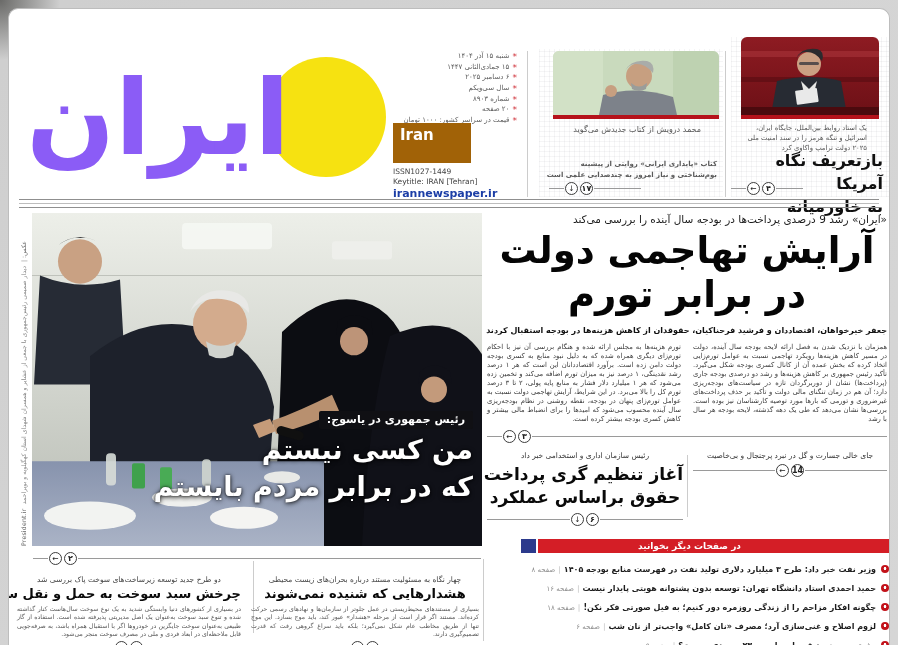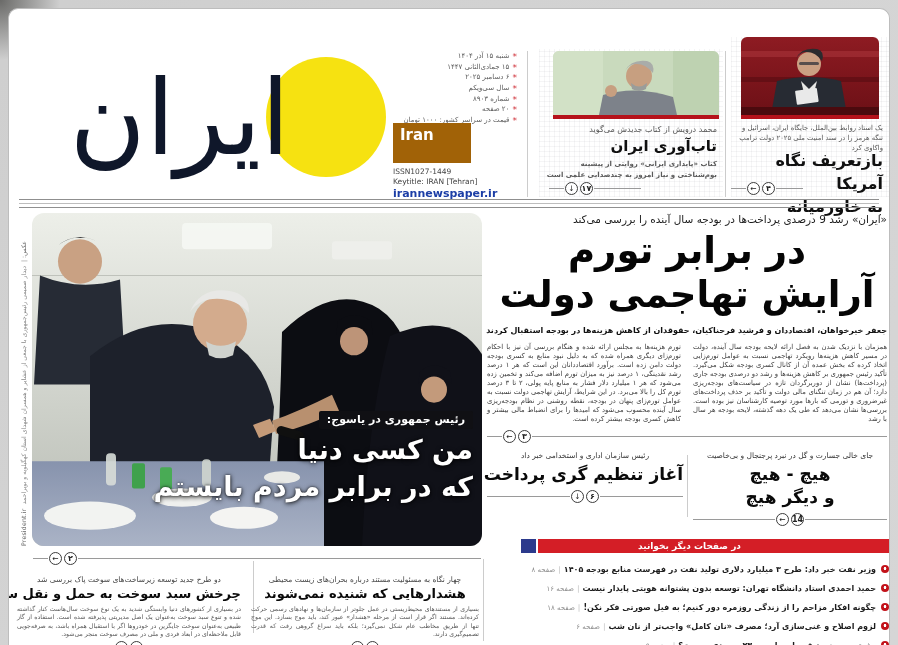--- a/index.html
+++ b/index.html
@@ -10,41 +10,41 @@
   }
   .sheet{
     position:absolute;left:8px;top:8px;right:8px;bottom:0;
     background:#ffffff;border:1px solid #bdbdbd;border-bottom:none;
     border-radius:10px 10px 0 0;overflow:hidden;
   }
   .rtl{direction:rtl;}
   
   .logo{position:absolute;left:27px;top:40px;width:352px;height:142px;}
   .logo-circle{position:absolute;right:2px;top:8px;width:120px;height:120px;border-radius:50%;background:#f6e211;}
-  .logo-text{position:absolute;right:98px;top:-4px;font-size:104px;line-height:146px;font-weight:normal;color:#0f172a;white-space:nowrap;}
+  .logo-text{position:absolute;right:98px;top:-4px;font-size:104px;line-height:146px;font-weight:bold;color:#8b5cf6;white-space:nowrap;}
   .dateline{position:absolute;left:384px;top:42px;width:124px;text-align:right;font-size:7px;color:#5c5c5c;line-height:1.52;}
   .dl-row{white-space:nowrap;}
   .dl-b{color:#c8101a;font-size:5.5px;margin-left:3px;vertical-align:1px;}
   .brand-box{position:absolute;left:384px;top:114px;width:78px;height:40px;background:#a16207;color:#fff;padding:5px 7px;box-sizing:border-box;direction:ltr;}
   .brand-box .b1{font-size:15px;font-weight:bold;line-height:15px;}
   .brand-box .b2{font-size:13.5px;line-height:15px;letter-spacing:-0.3px;margin-top:20px;}
   .issn{position:absolute;left:384px;top:158px;font-size:7.5px;color:#444;line-height:1.35;direction:ltr;}
   .website{position:absolute;left:384px;top:178px;font-size:11px;font-weight:bold;color:#1c3ea6;direction:ltr;cursor:pointer;}
   .vline{position:absolute;width:1px;background:#cccccc;}
   
   .card{position:absolute;box-sizing:border-box;
     background-image:
       repeating-linear-gradient(0deg,rgba(60,60,80,.05) 0 1px,transparent 1px 5px),
       repeating-linear-gradient(90deg,rgba(60,60,80,.05) 0 1px,transparent 1px 5px);
   }
   .card-science{left:530px;top:40px;width:184px;height:148px;}
   .card-world{left:722px;top:28px;width:158px;height:160px;}
   .card .photo{position:absolute;border-radius:6px 6px 0 0;overflow:hidden;}
   .card .redbar{position:absolute;height:4px;background:#b5121b;}
-  .card-kicker{position:absolute;right:6px;left:4px;text-align:right;color:#555;}
+  .card-kicker{position:absolute;right:22px;left:4px;text-align:right;color:#555;}
   .card-title{position:absolute;right:6px;left:4px;text-align:right;font-weight:bold;color:#101010;white-space:nowrap;}
   .cs-photo{left:14px;top:2px;width:166px;height:64px;}
   .cs-redbar{left:14px;top:66px;width:166px;}
   .cs-kicker{top:76px;font-size:8px;}
   .cs-title{top:88px;font-size:15px;}
   .cs-sub{position:absolute;right:6px;left:4px;top:110px;text-align:right;font-size:7px;line-height:1.5;color:#5a5a5a;font-weight:bold;}
   .cw-photo{left:10px;top:0;width:138px;height:78px;}
   .cw-redbar{left:10px;top:78px;width:138px;}
   .cw-kicker{top:86px;font-size:6.8px;line-height:1.5;}
   .cw-title{top:112px;font-size:16px;line-height:1.45;white-space:normal;}
@@ -63,21 +63,21 @@
   
   .rules{position:absolute;left:10px;right:10px;top:190px;height:10px;
     background-image:linear-gradient(#8f8f8f,#8f8f8f),linear-gradient(#bdbdbd,#bdbdbd),linear-gradient(#8f8f8f,#8f8f8f);
     background-size:100% 1px;background-repeat:no-repeat;background-position:0 0,0 4px,0 8px;}
   
   .photo-story{position:absolute;left:8px;top:204px;width:468px;height:350px;}
   .vcap{position:absolute;left:0;top:0;width:13px;height:333px;
     writing-mode:vertical-rl;transform:rotate(180deg);
     font-size:6.2px;color:#8a8a8a;letter-spacing:.2px;line-height:13px;white-space:nowrap;overflow:hidden;}
   .vcap .cr{color:#666;}
-  .main-photo{position:absolute;left:15px;top:0;width:450px;height:333px;border-radius:12px;overflow:hidden;}
+  .main-photo{position:absolute;left:15px;top:0;width:450px;height:333px;border-radius:0;overflow:hidden;}
   .main-photo svg{display:block;width:100%;height:100%;}
   .ps-chip{position:absolute;right:9px;top:198px;background:#101014;color:#fff;font-size:11px;font-weight:bold;
     padding:2px 8px 3px;border-radius:2px;direction:rtl;}
   .ps-headline{position:absolute;right:9px;top:218px;text-align:right;direction:rtl;color:#fff;font-weight:bold;
     font-size:27px;line-height:37px;text-shadow:0 1px 5px rgba(0,0,0,.9),0 0 2px rgba(0,0,0,.7);}
   .ps-pager{position:absolute;left:16px;right:4px;top:339px;}
   
   .lead{position:absolute;left:478px;top:204px;width:400px;}
   .lead-kicker{direction:rtl;text-align:right;font-size:10.5px;color:#1c1c1c;white-space:nowrap;}
   .lead-headline{margin-top:4px;text-align:center;direction:rtl;font-weight:bold;color:#050505;font-size:37px;line-height:1.2;}
@@ -156,21 +156,20 @@
         <rect x="120" y="0" width="46" height="64" fill="#bccfae" opacity=".8"></rect>
         <path d="M50,44 Q83,34 120,46 L124,64 L46,64 Z" fill="#7d828a"></path>
         <circle cx="86" cy="25" r="13" fill="#c79f80"></circle>
         <path d="M72,20 Q78,8 94,10 Q102,12 100,22 Q92,12 82,13 Q75,14 72,20" fill="#a9aca9"></path>
         <path d="M78,32 Q86,39 94,32 L93,38 Q86,42 79,38 Z" fill="#9a9d9a"></path>
         <circle cx="58" cy="40" r="6" fill="#c79f80"></circle>
       </svg>
     </div>
     <div class="redbar cs-redbar"></div>
     <div class="card-kicker cs-kicker rtl">محمد درویش از کتاب جدیدش می‌گوید</div>
-    <div class="card-title cs-title rtl">تاب‌آوری ایران</div>
     <div class="cs-sub rtl">کتاب «پایداری ایرانی» روایتی از پیشینه بوم‌شناختی و نیاز امروز به چندصدایی علمی است</div>
     <div class="pager cs-pager">
       <span class="ln s"></span>
       <span class="pc">↓</span>
       <span class="pc num">۱۷</span>
       <span class="ln f"></span>
     </div>
   </div>
 
   <div class="vline" style="left:716px;top:42px;height:146px;"></div>
@@ -257,71 +256,68 @@
         <ellipse cx="150" cy="282" rx="30" ry="9" fill="#eff0ee"></ellipse>
         <ellipse cx="212" cy="302" rx="34" ry="11" fill="#f4f4f2"></ellipse>
         <ellipse cx="250" cy="262" rx="18" ry="6" fill="#e8e9e6"></ellipse>
         <rect x="100" y="248" width="13" height="25" rx="2" fill="#3fa14c"></rect>
         <rect x="128" y="252" width="12" height="22" rx="2" fill="#49ab55"></rect>
         <rect x="74" y="238" width="10" height="32" rx="4" fill="#d8ddd8" opacity=".9"></rect>
         <rect x="170" y="244" width="9" height="27" rx="4" fill="#cfd5cf" opacity=".9"></rect>
       </svg>
       <div class="ps-chip">رئیس جمهوری در یاسوج:</div>
       <div class="ps-headline">
-        <div>من کسی دنیا</div>
+        <div>من کسی نیستم</div>
         <div>که در برابر مردم بایستم</div>
       </div>
     </div>
     <div class="pager ps-pager">
       <span class="ln s"></span>
       <span class="pc">←</span>
       <span class="pc num">۲</span>
       <span class="ln f"></span>
     </div>
   </div>
 
   <div class="lead">
     <div class="lead-kicker">«ایران» رشد 9 درصدی پرداخت‌ها در بودجه سال آینده را بررسی می‌کند</div>
     <div class="lead-headline">
+      <div>آرایش تهاجمی دولت</div>
       <div>در برابر تورم</div>
-      <div>آرایش تهاجمی دولت</div>
     </div>
     <div class="lead-subhead">جعفر خیرخواهان، اقتصاددان و فرشید فرحناکیان، حقوقدان از کاهش هزینه‌ها در بودجه استقبال کردند</div>
     <div class="lead-body">
       <div class="lead-col">همزمان با نزدیک شدن به فصل ارائه لایحه بودجه سال آینده، دولت در مسیر کاهش هزینه‌ها رویکرد تهاجمی نسبت به عوامل تورم‌زایی اتخاذ کرده که بخش عمده آن از کانال کسری بودجه شکل می‌گیرد. تأکید رئیس جمهوری بر کاهش هزینه‌ها و رشد دو درصدی بودجه جاری (پرداخت‌ها) نشان از دوربرگردان تازه در سیاست‌های بودجه‌ریزی دارد؛ آن هم در زمان تنگنای مالی دولت و تأکید بر حذف پرداخت‌های غیرضروری و تورمی که بارها مورد توصیه کارشناسان نیز بوده است. بررسی‌ها نشان می‌دهد که طی یک دهه گذشته، لایحه بودجه هر سال با رشد</div>
       <div class="lead-col">تورم هزینه‌ها به مجلس ارائه شده و هنگام بررسی آن نیز با احکام تورم‌زای دیگری همراه شده که به دلیل نبود منابع به کسری بودجه دولت دامن زده است. برآورد اقتصاددانان این است که هر ۱ درصد رشد نقدینگی، ۱ درصد نیز به میزان تورم اضافه می‌کند و تخمین زده می‌شود که هر ۱ میلیارد دلار فشار به منابع پایه پولی، ۲ تا ۳ درصد تورم کل را بالا می‌برد. در این شرایط، آرایش تهاجمی دولت نسبت به عوامل تورم‌زای پنهان در بودجه، نقطه روشنی در نظام بودجه‌ریزی سال آینده محسوب می‌شود که امیدها را برای انضباط مالی بیشتر و کاهش کسری بودجه بیشتر کرده است.</div>
     </div>
     <div class="pager">
       <span class="ln s"></span>
       <span class="pc">←</span>
       <span class="pc num">۳</span>
       <span class="ln f"></span>
     </div>
   </div>
 
   <div class="mid">
     <div class="mid-col mid-admin">
       <div class="mid-kicker">رئیس سازمان اداری و استخدامی خبر داد</div>
       <div class="mid-headline">
         <div>آغاز تنظیم گری پرداخت</div>
+        <div>حقوق براساس عملکرد</div>
       </div>
       <div class="pager center">
         <span class="ln s"></span>
         <span class="pc">↓</span>
         <span class="pc num">۶</span>
         <span class="ln f"></span>
       </div>
     </div>
     <div class="vline" style="left:200px;top:4px;height:62px;"></div>
     <div class="mid-col mid-sport">
       <div class="mid-kicker">جای خالی جسارت و گل در نبرد پرجنجال و بی‌خاصیت</div>
-      <div class="mid-headline">
-        <div>هیچ - هیچ</div>
-        <div>و دیگر هیچ</div>
-      </div>
       <div class="pager center">
         <span class="ln s"></span>
         <span class="pc">←</span>
         <span class="pc num">14</span>
         <span class="ln f"></span>
       </div>
     </div>
   </div>
 
   <div class="ribbon">

